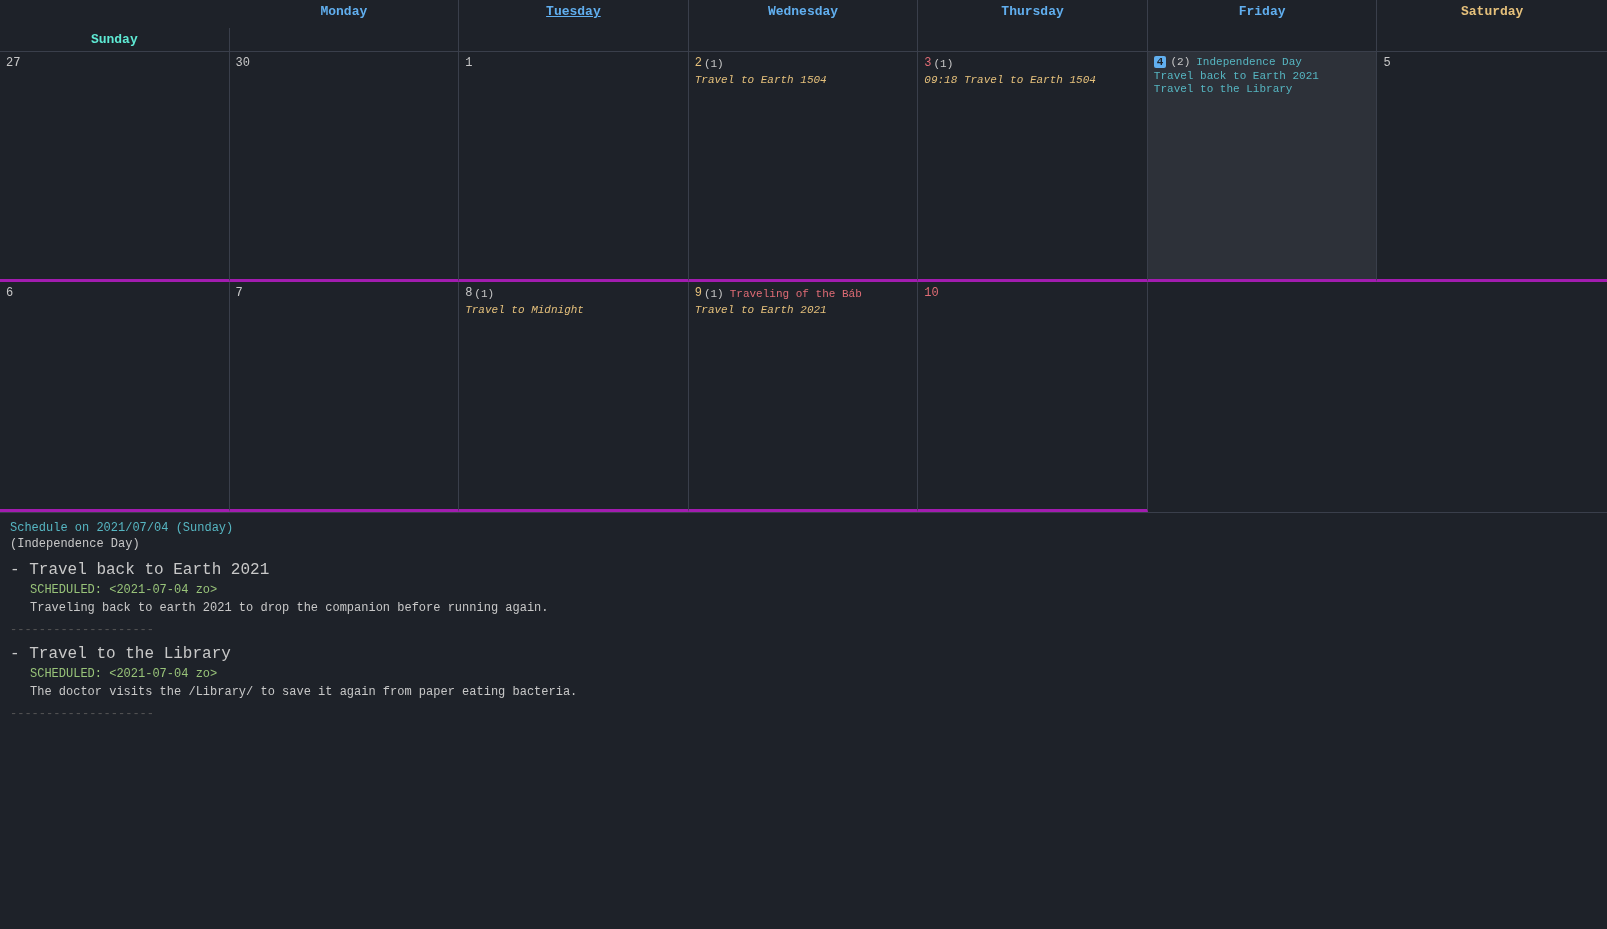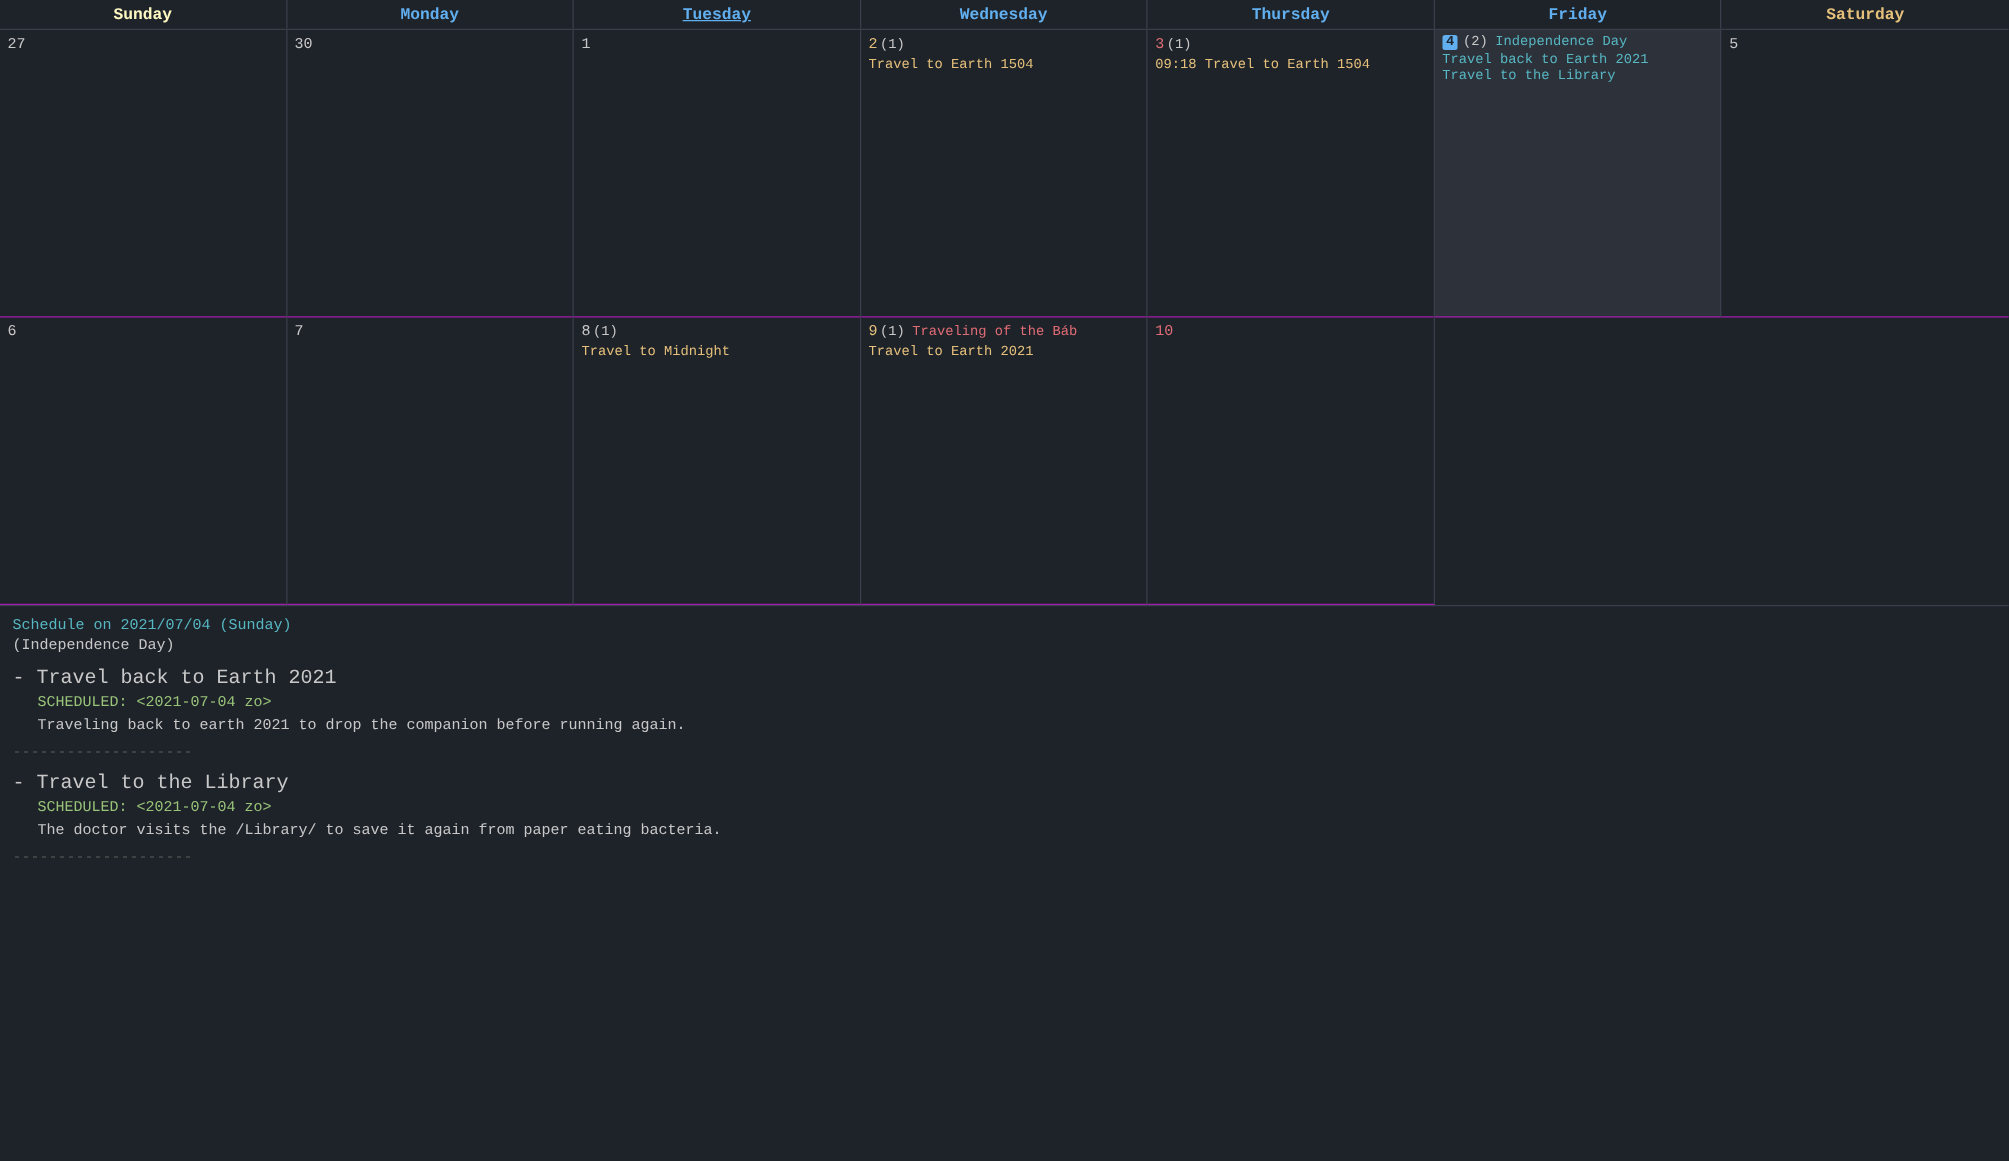--- a/index.html
+++ b/index.html
@@ -33,38 +33,38 @@
       text-align: center;
       font-size: 13px;
       font-weight: bold;
       border-right: 1px solid #3a3f4b;
     }
 
     .calendar-header-cell:last-child {
       border-right: none;
     }
 
-    .header-sunday { color: #fef9c3; }
+    .header-sunday { color: #5eead4; margin-top: 28px; }
     .header-monday { color: #61afef; }
     .header-tuesday { color: #61afef; text-decoration: underline; }
     .header-wednesday { color: #61afef; }
     .header-thursday { color: #61afef; }
     .header-friday { color: #61afef; }
     .header-saturday { color: #e5c07b; }
 
     
     .calendar-grid {
       display: grid;
       grid-template-columns: repeat(7, 1fr);
       grid-template-rows: repeat(2, 230px);
     }
 
     .calendar-cell {
       border-right: 1px solid #3a3f4b;
-      border-bottom: 1px solid #a21caf;
+      border-bottom: 3px solid #a21caf;
       padding: 4px 6px;
       vertical-align: top;
       position: relative;
       min-height: 230px;
     }
 
     .calendar-cell:nth-child(7n) {
       border-right: none;
     }
 
@@ -96,20 +96,21 @@
       color: #c8c8c8;
       font-size: 11px;
       margin-right: 4px;
     }
 
     .event-label {
       color: #e5c07b;
       font-size: 11px;
       display: block;
       margin-top: 1px;
+      font-style: italic;
     }
 
     .event-label-cyan {
       color: #56b6c2;
       font-size: 11px;
       display: block;
       margin-top: 1px;
     }
 
     .day-header-row {

